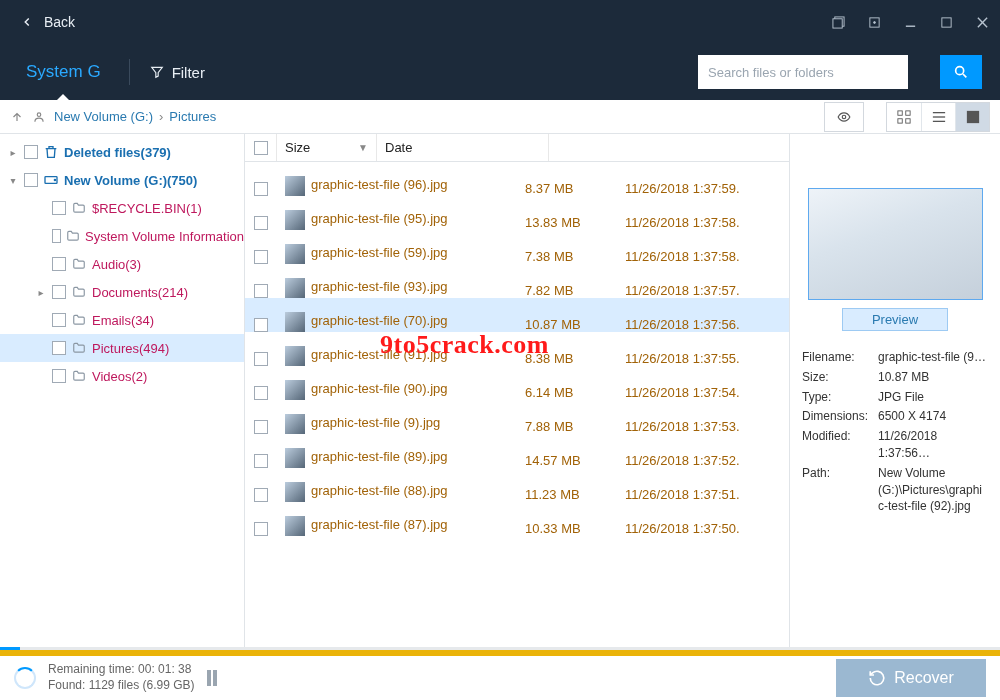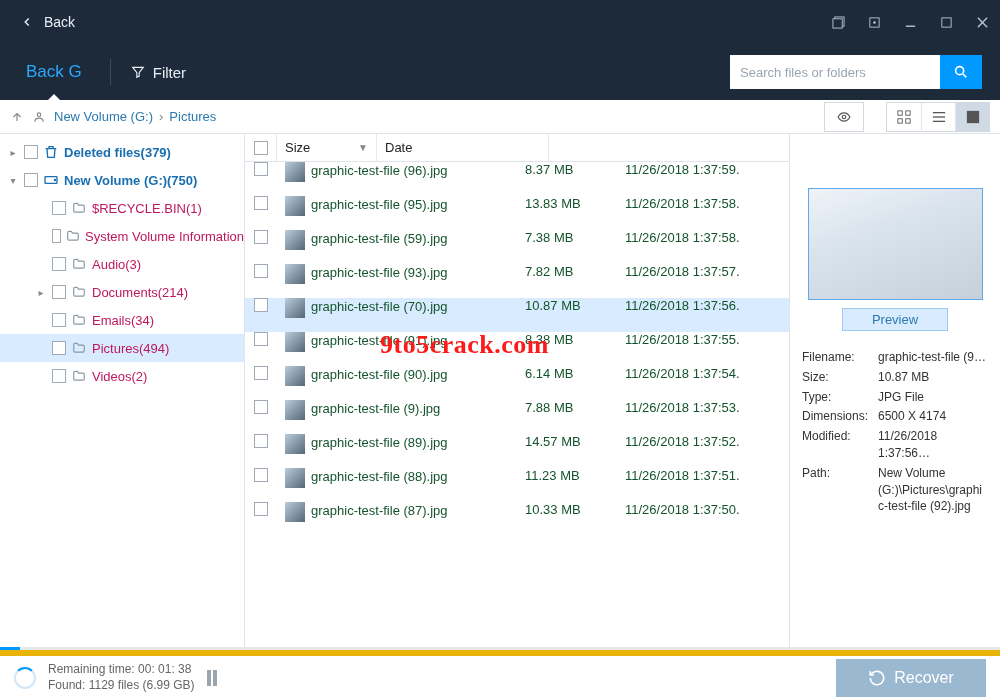--- a/index.html
+++ b/index.html
@@ -12,21 +12,21 @@
 .win-ctrl { width: 36px; height: 30px; display: flex; align-items: center; justify-content: center; cursor: pointer; color: #b8c4d0; }
 .win-ctrl svg { width: 13px; height: 13px; }
 
 
 .toolbar { background: #1c2a3a; height: 56px; display: flex; align-items: center; padding: 0 18px; gap: 20px; }
 .drive-tab { color: #2aa9ff; font-size: 17px; padding: 0 8px; height: 56px; display: flex; align-items: center; position: relative; }
 .drive-tab::after { content: ""; position: absolute; bottom: -1px; left: 50%; transform: translateX(-50%); width: 0; height: 0; border-left: 7px solid transparent; border-right: 7px solid transparent; border-bottom: 7px solid #fff; }
 .vsep { width: 1px; height: 26px; background: #3a4a5c; }
 .filter-btn { display: flex; align-items: center; gap: 8px; color: #e8eef4; font-size: 15px; cursor: pointer; }
 .toolbar-spacer { flex: 1; }
-.search-box { display: flex; }
+.search-box { display: flex; gap: 32px; }
 .search-box input { width: 210px; height: 34px; border: none; padding: 0 10px; font-size: 13px; outline: none; }
 .search-box input::placeholder { color: #9aa5b0; }
 .search-go { width: 42px; height: 34px; background: #0099ff; display: flex; align-items: center; justify-content: center; cursor: pointer; }
 
 
 .crumbbar { height: 34px; border-bottom: 1px solid #e0e4e8; display: flex; align-items: center; padding: 0 10px; gap: 8px; font-size: 13px; color: #444; }
 .crumbbar .bc a { color: #2a7ab0; text-decoration: none; }
 .crumbbar .bc { display: flex; align-items: center; gap: 6px; }
 .crumbbar .bc .sep { color: #888; }
 .crumbbar .mini-ic { color: #888; display: flex; align-items: center; }
@@ -54,21 +54,21 @@
 
 
 .filepane { flex: 1; display: flex; flex-direction: column; border-right: 1px solid #e0e4e8; min-width: 0; }
 .fhead { display: flex; height: 28px; border-bottom: 1px solid #e0e4e8; font-size: 13px; color: #222; }
 .fhead .fc { display: flex; align-items: center; padding: 0 8px; border-right: 1px solid #e8e8e8; }
 .fc-check { width: 32px; justify-content: center; }
 .fc-name { flex: 1; }
 .fc-size { width: 100px; }
 .fc-date { width: 172px; }
 .fbody { flex: 1; overflow-y: auto; }
-.frow { display: flex; height: 34px; align-items: flex-start; font-size: 13px; color: #14532d; }
+.frow { display: flex; height: 34px; align-items: flex-end; font-size: 13px; color: #a16207; }
 .frow.selected { background: #d9ecff; }
 .frow .fc { padding: 0 8px; overflow: hidden; text-overflow: ellipsis; white-space: nowrap; }
 .frow .fc-check { display: flex; justify-content: center; }
 .thumb { width: 20px; height: 20px; background: linear-gradient(135deg,#bcd 0%,#89a 50%,#567 100%); display: inline-block; margin-right: 6px; vertical-align: middle; }
 
 
 .preview { width: 210px; padding: 14px 12px; font-size: 12px; color: #333; overflow-y: auto; }
 .pv-img { width: 175px; height: 112px; border: 1px solid #5ea9ef; background: linear-gradient(160deg,#eef3f8 0%,#d9e3ec 40%,#c5d0db 100%); margin: 40px auto 8px auto; position: relative; }
 .pv-btn { display: block; width: 106px; margin: 0 auto 18px auto; text-align: center; background: #d9ecff; border: 1px solid #9dcaf3; color: #2a7ab0; font-size: 13px; padding: 3px 0; cursor: pointer; }
 .meta-row { display: flex; margin-bottom: 3px; line-height: 1.4; }
@@ -128,21 +128,21 @@
     </div>
   <div class="win-ctrl">
       <svg viewBox="0 0 14 14" stroke="currentColor" stroke-width="1.5">
         <line x1="2" y1="2" x2="12" y2="12"></line>
         <line x1="12" y1="2" x2="2" y2="12"></line>
       </svg>
     </div>
 </div>
 
 <div class="toolbar">
-  <div class="drive-tab">Back G</div>
+  <div class="drive-tab">System G</div>
   <div class="vsep"></div>
   <div class="filter-btn">
     <svg class="ic" viewBox="0 0 24 24" fill="none" stroke="currentColor" stroke-width="2">
         <path d="M3 4h18l-7 9v6l-4 2v-8L3 4z"></path>
       </svg>
     <span>Filter</span>
   </div>
   <div class="toolbar-spacer"></div>
   <div class="search-box">
     <input placeholder="Search files or folders" style="">

